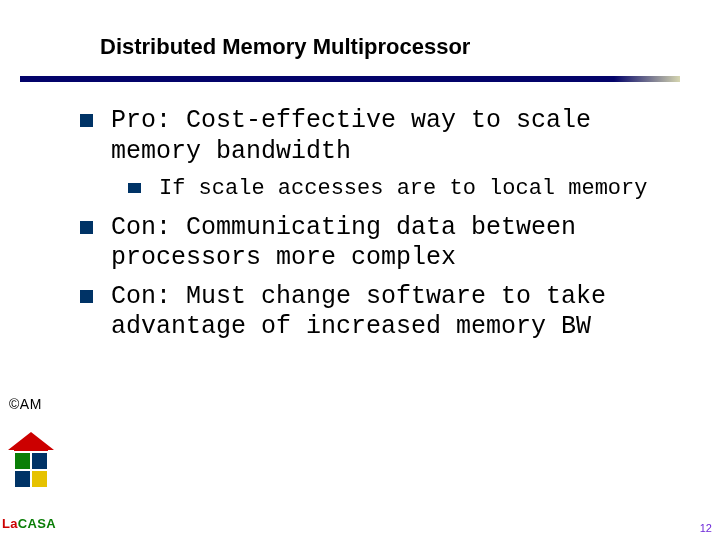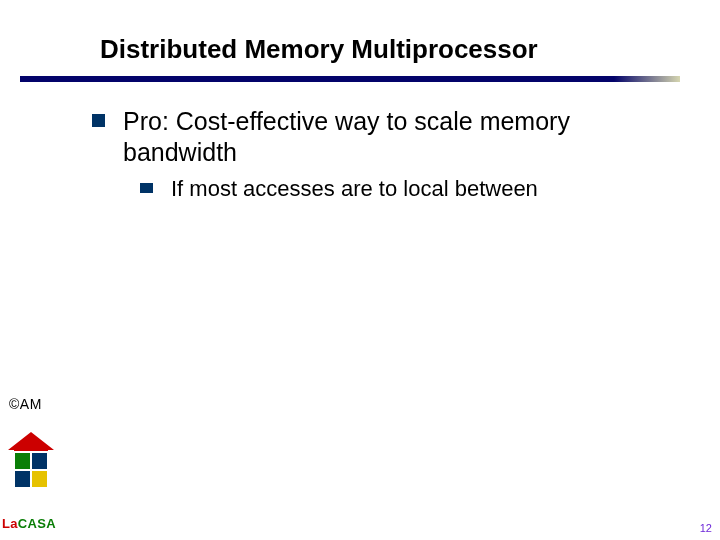--- a/index.html
+++ b/index.html
@@ -1,21 +1,21 @@
 <!DOCTYPE html>
 <html><head>
 <meta charset="utf-8">
 <style>
   * { margin: 0; padding: 0; box-sizing: border-box; }
   html, body { width: 720px; height: 540px; font-family: Arial, Helvetica, sans-serif; background: #fff; color: #000; overflow: hidden; }
   .slide { position: relative; width: 720px; height: 540px; }
   .title-wrap { position: absolute; left: 100px; top: 34px; width: 560px; }
-  .title { font-size: 26px; font-weight: bold; color: #000; }
+  .title { font-size: 22px; font-weight: bold; color: #000; }
   .underline-gradient { position: absolute; left: 20px; top: 76px; width: 660px; height: 6px; background: linear-gradient(to left, #d6d6b0 0%, #03036a 10%, #03036a 100%); }
-  .content { position: absolute; left: 92px; top: 106px; width: 590px; }
+  .content { position: absolute; left: 80px; top: 106px; width: 590px; font-family: Liberation Mono, monospace; }
   .bullet-row { display: flex; align-items: flex-start; margin-bottom: 8px; }
   .sq-bullet { width: 13px; height: 13px; background: #003366; flex: 0 0 13px; margin-top: 8px; margin-right: 18px; }
   .sq-bullet.small { width: 10px; height: 10px; margin-top: 8px; }
   .bullet-text { font-size: 25px; line-height: 1.22; color: #000; }
   .sub-indent { margin-left: 48px; margin-top: 8px; margin-bottom: 10px; }
   .sub-text { font-size: 22px; line-height: 1.25; }
   .am-label { position: absolute; left: 9px; top: 396px; font-family: "Comic Sans MS", cursive, sans-serif; font-size: 14px; color: #000; letter-spacing: 0.5px; }
   .logo { position: absolute; left: 8px; top: 432px; width: 46px; height: 56px; }
   .lacasa-label { position: absolute; left: 2px; top: 516px; font-family: "Comic Sans MS", cursive, sans-serif; font-size: 13px; font-weight: bold; letter-spacing: 0.3px; text-align: center; }
   .lacasa-label .la { color: #cc0000; }
@@ -34,25 +34,33 @@
 
   <div class="content">
 
     <div class="bullet-row">
       <div class="sq-bullet"></div>
       <div class="bullet-text">Pro: Cost-effective way to scale memory bandwidth</div>
     </div>
 
     <div class="bullet-row sub-indent">
       <div class="sq-bullet small"></div>
-      <div class="bullet-text sub-text">If most accesses are to local between</div>
+      <div class="bullet-text sub-text">If scale accesses are to local memory</div>
     </div>
 
 
+    <div class="bullet-row">
+      <div class="sq-bullet"></div>
+      <div class="bullet-text">Con:  Communicating data between processors more complex</div>
+    </div>
 
+    <div class="bullet-row">
+      <div class="sq-bullet"></div>
+      <div class="bullet-text">Con: Must change software to take advantage of increased memory BW</div>
+    </div>
 
   </div>
 
   <div class="am-label">©AM</div>
 
   <div class="logo">
     <svg width="46" height="56" viewBox="0 0 46 56">
       <polygon points="23,0 46,18 40,18 40,20 6,20 6,18 0,18" fill="#cc0000"></polygon>
       <rect x="6" y="20" width="34" height="36" fill="none"></rect>
       <rect x="6" y="20" width="17" height="18" fill="#0a7e07"></rect>

